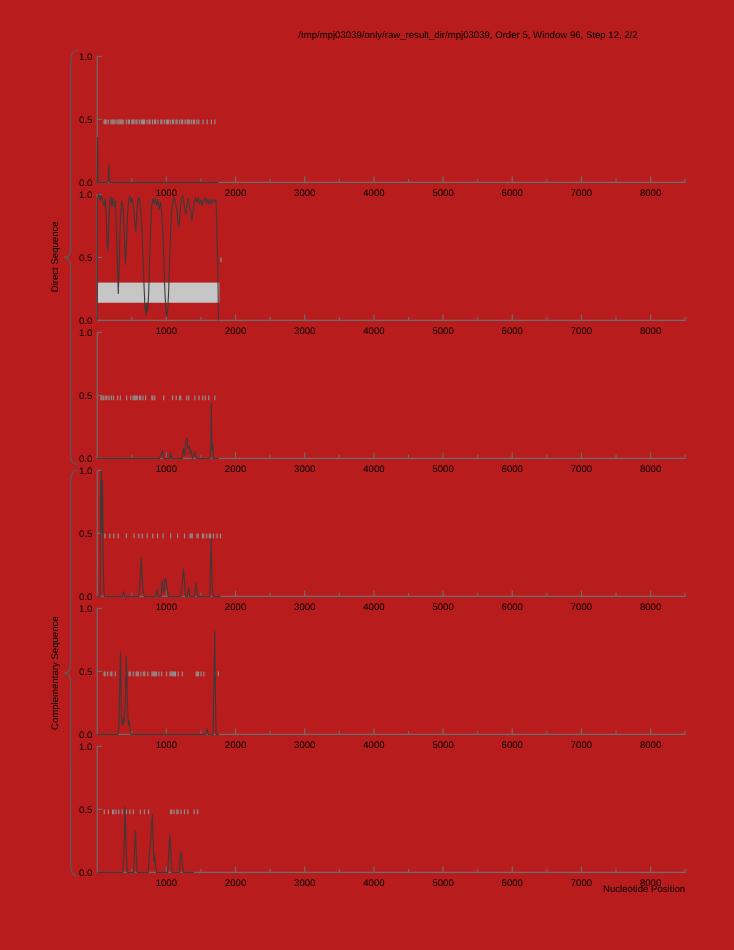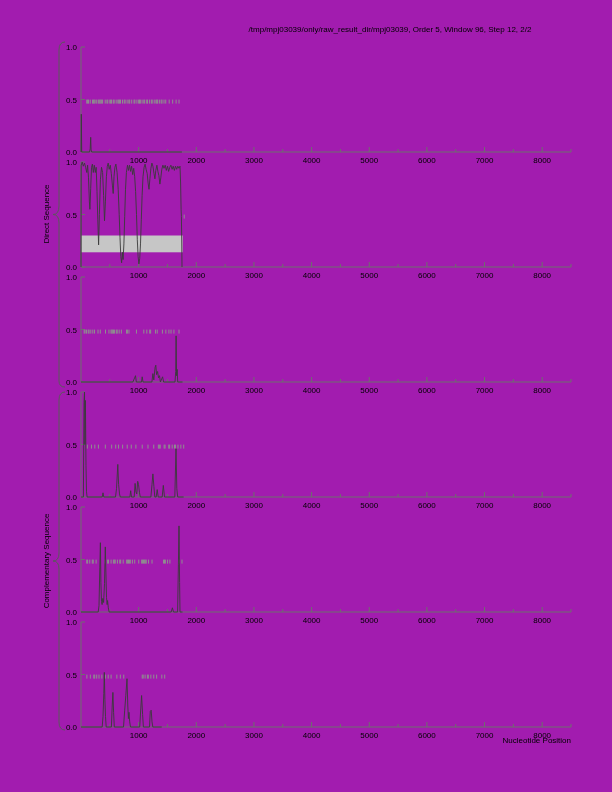--- a/index.html
+++ b/index.html
@@ -1,17 +1,17 @@
 <!DOCTYPE html>
 <html><head>
 <meta charset="utf-8">
 <style>
   html,body{margin:0;padding:0;background:#ffffff;}
   .page{
-    width:612px;height:792px;position:relative;background:#a21caf;
+    width:612px;height:792px;position:relative;background:#b91c1c;
     font-family:"Liberation Sans", sans-serif;color:#000;overflow:hidden;
   }
   .title{
     position:absolute;top:25px;left:390px;transform:translateX(-50%);
     font-size:8px;white-space:nowrap;letter-spacing:0;
   }
   .xlabel{
     position:absolute;left:81px;top:736px;width:490px;text-align:right;font-size:8px;
   }
   .vlabel{

